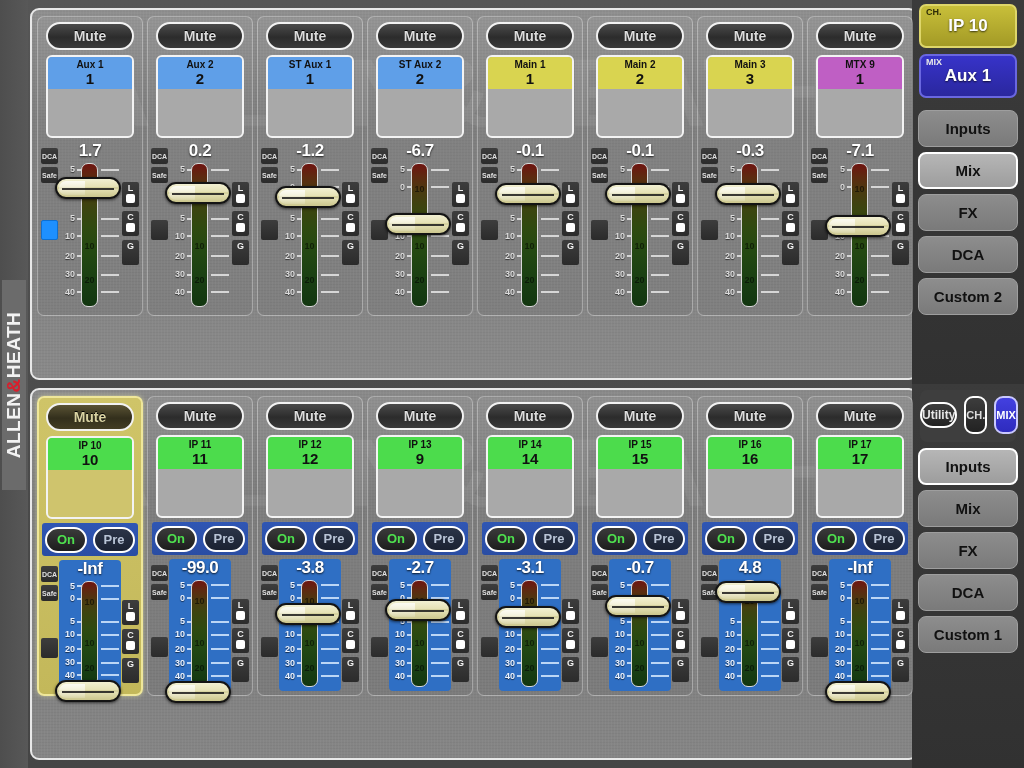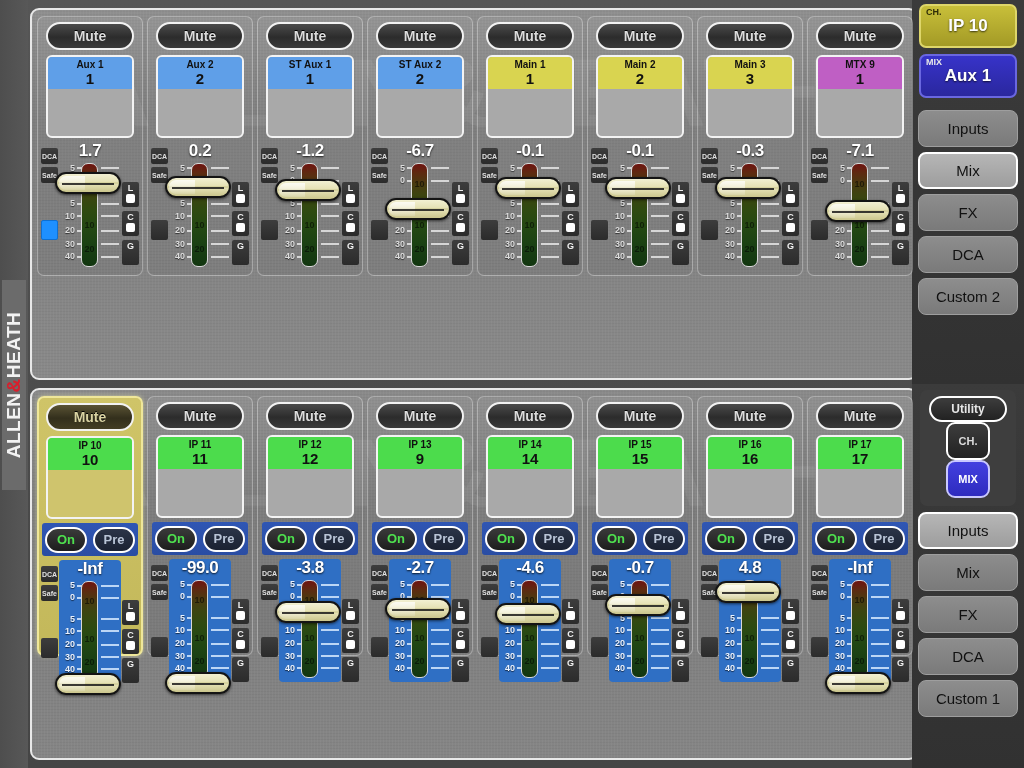--- a/index.html
+++ b/index.html
@@ -52,21 +52,21 @@
   .watermark{
     position:absolute; left:50px; top:28px;
     font-size:96px; font-weight:bold; letter-spacing:4px;
     color:rgba(255,255,255,.07); pointer-events:none; user-select:none;
     white-space:nowrap;
   }
 
   
   .strip{
     position:relative; z-index:1;
-    width:106px; height:260px;
+    width:106px; height:300px;
     border:1px solid rgba(255,255,255,.32);
     border-radius:7px;
     background:linear-gradient(180deg,rgba(255,255,255,.06),rgba(0,0,0,.05));
     display:flex; flex-direction:column; align-items:center;
     padding:5px 3px 4px 3px;
   }
   .strip.selected{
     background:linear-gradient(180deg,#cfc468,#c3b85a);
     border:2px solid #efe79a;
     box-shadow:0 0 5px rgba(255,255,180,.5);
@@ -242,31 +242,31 @@
   .chbox.ch{ background:linear-gradient(180deg,#c8bf3a,#a39a26); border:2px solid #ded66a; }
   .chbox.ch .tag{ color:#2f2c08; }
   .chbox.mix{ background:linear-gradient(180deg,#3733c9,#2a279e); border:2px solid #6a67e0; }
 
   .navlist{ padding:6px 6px 0 6px; display:flex; flex-direction:column; gap:5px; }
   .navbtn{
     height:37px; border-radius:8px;
     background:linear-gradient(180deg,#8d8d8d,#7a7a7a);
     border:1px solid #9e9e9e;
     display:flex; align-items:center; justify-content:center;
-    font-size:15px; font-weight:normal; color:#111;
+    font-size:15px; font-weight:bold; color:#111;
   }
   .navbtn.active{
     background:linear-gradient(180deg,#b6b6b6,#9d9d9d);
     border:2px solid #ffffff;
   }
 
   .modebar{
     margin:6px 8px 0 8px; padding:6px 0 8px 0;
     background:#3e3e3e; border-radius:7px;
-    display:flex; flex-direction:column; align-items:center; 
+    display:flex; align-items:center; gap:7px;
   }
   .mb-util{
     width:78px; height:26px; border-radius:13px; border:2px solid #ffffff;
     background:linear-gradient(180deg,#3d3d3d,#222);
     color:#e6e6e6; font-size:12px; font-weight:bold;
     display:flex; align-items:center; justify-content:center;
   }
   .mb-sq{
     width:44px; height:38px; border-radius:9px; border:2px solid #ffffff;
     background:linear-gradient(180deg,#3d3d3d,#222);
@@ -1296,21 +1296,21 @@
           <div class="pill pre">Pre</div>
         </div>
         <div class="fzone">
           <div class="fz-bg"></div>
           <div class="leftcol">
             <div class="minibtn">DCA</div>
             <div class="minibtn">Safe</div>
             <div class="minibtn blank">.</div>
           </div>
           <div class="mcol">
-            <div class="fval">-4.6</div>
+            <div class="fval">-3.1</div>
             <div class="track">
               <div class="ticks">
                 <div class="tick" style="top:4%">
                   <span class="lbl">5</span>
                   <span class="dashL"></span>
                   <span class="dashR"></span>
                 </div>
                 <div class="tick" style="top:16%">
                   <span class="lbl">0</span>
                   <span class="dashL"></span>

